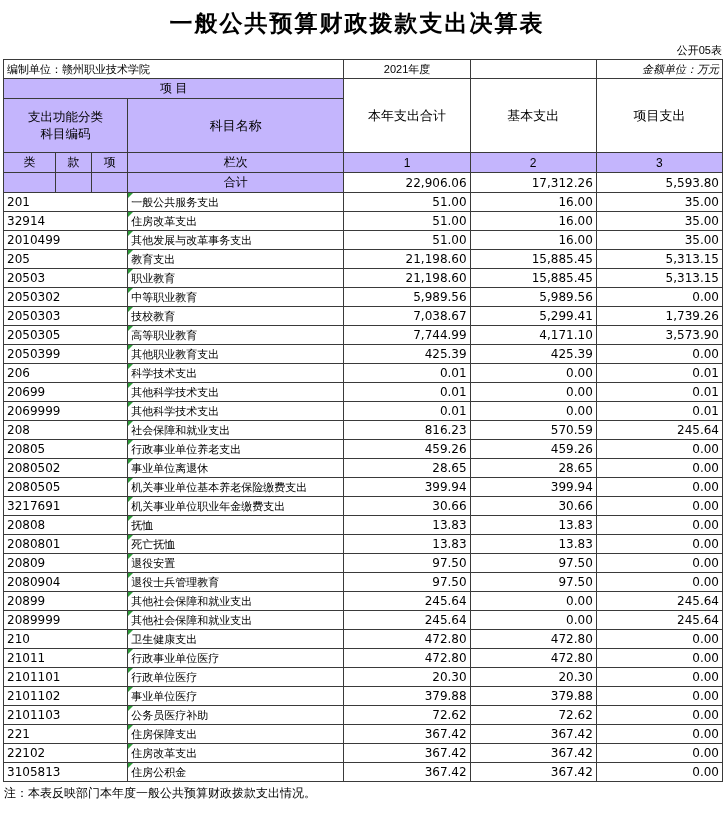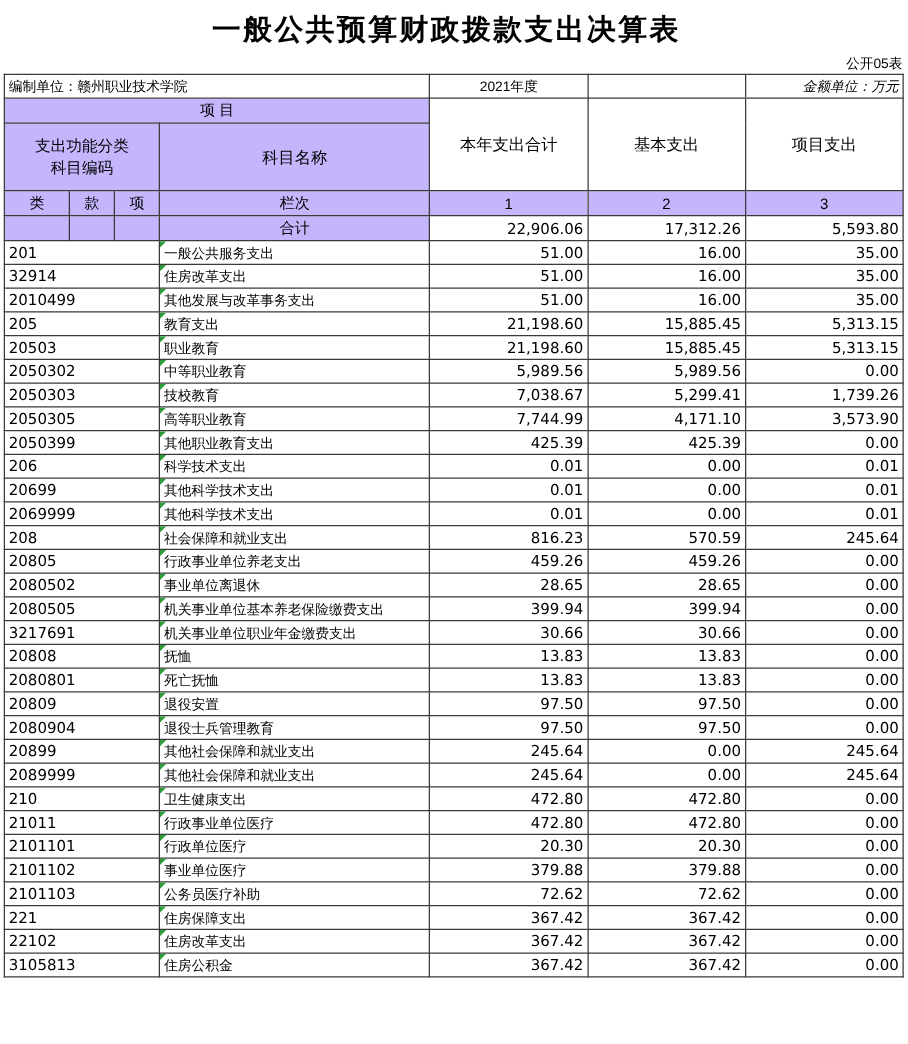--- a/index.html
+++ b/index.html
@@ -374,13 +374,14 @@
         <tr>
           <td class="code" colspan="3">3105813</td>
           <td class="item-name indent1 marker">住房公积金</td>
           <td class="num">367.42</td>
           <td class="num">367.42</td>
           <td class="num">0.00</td>
         </tr>
       </tbody>
   </table>
 
+  <div class="note">注：本表反映部门本年度一般公共预算财政拨款支出情况。</div>
 </div>
 
 </body></html>

